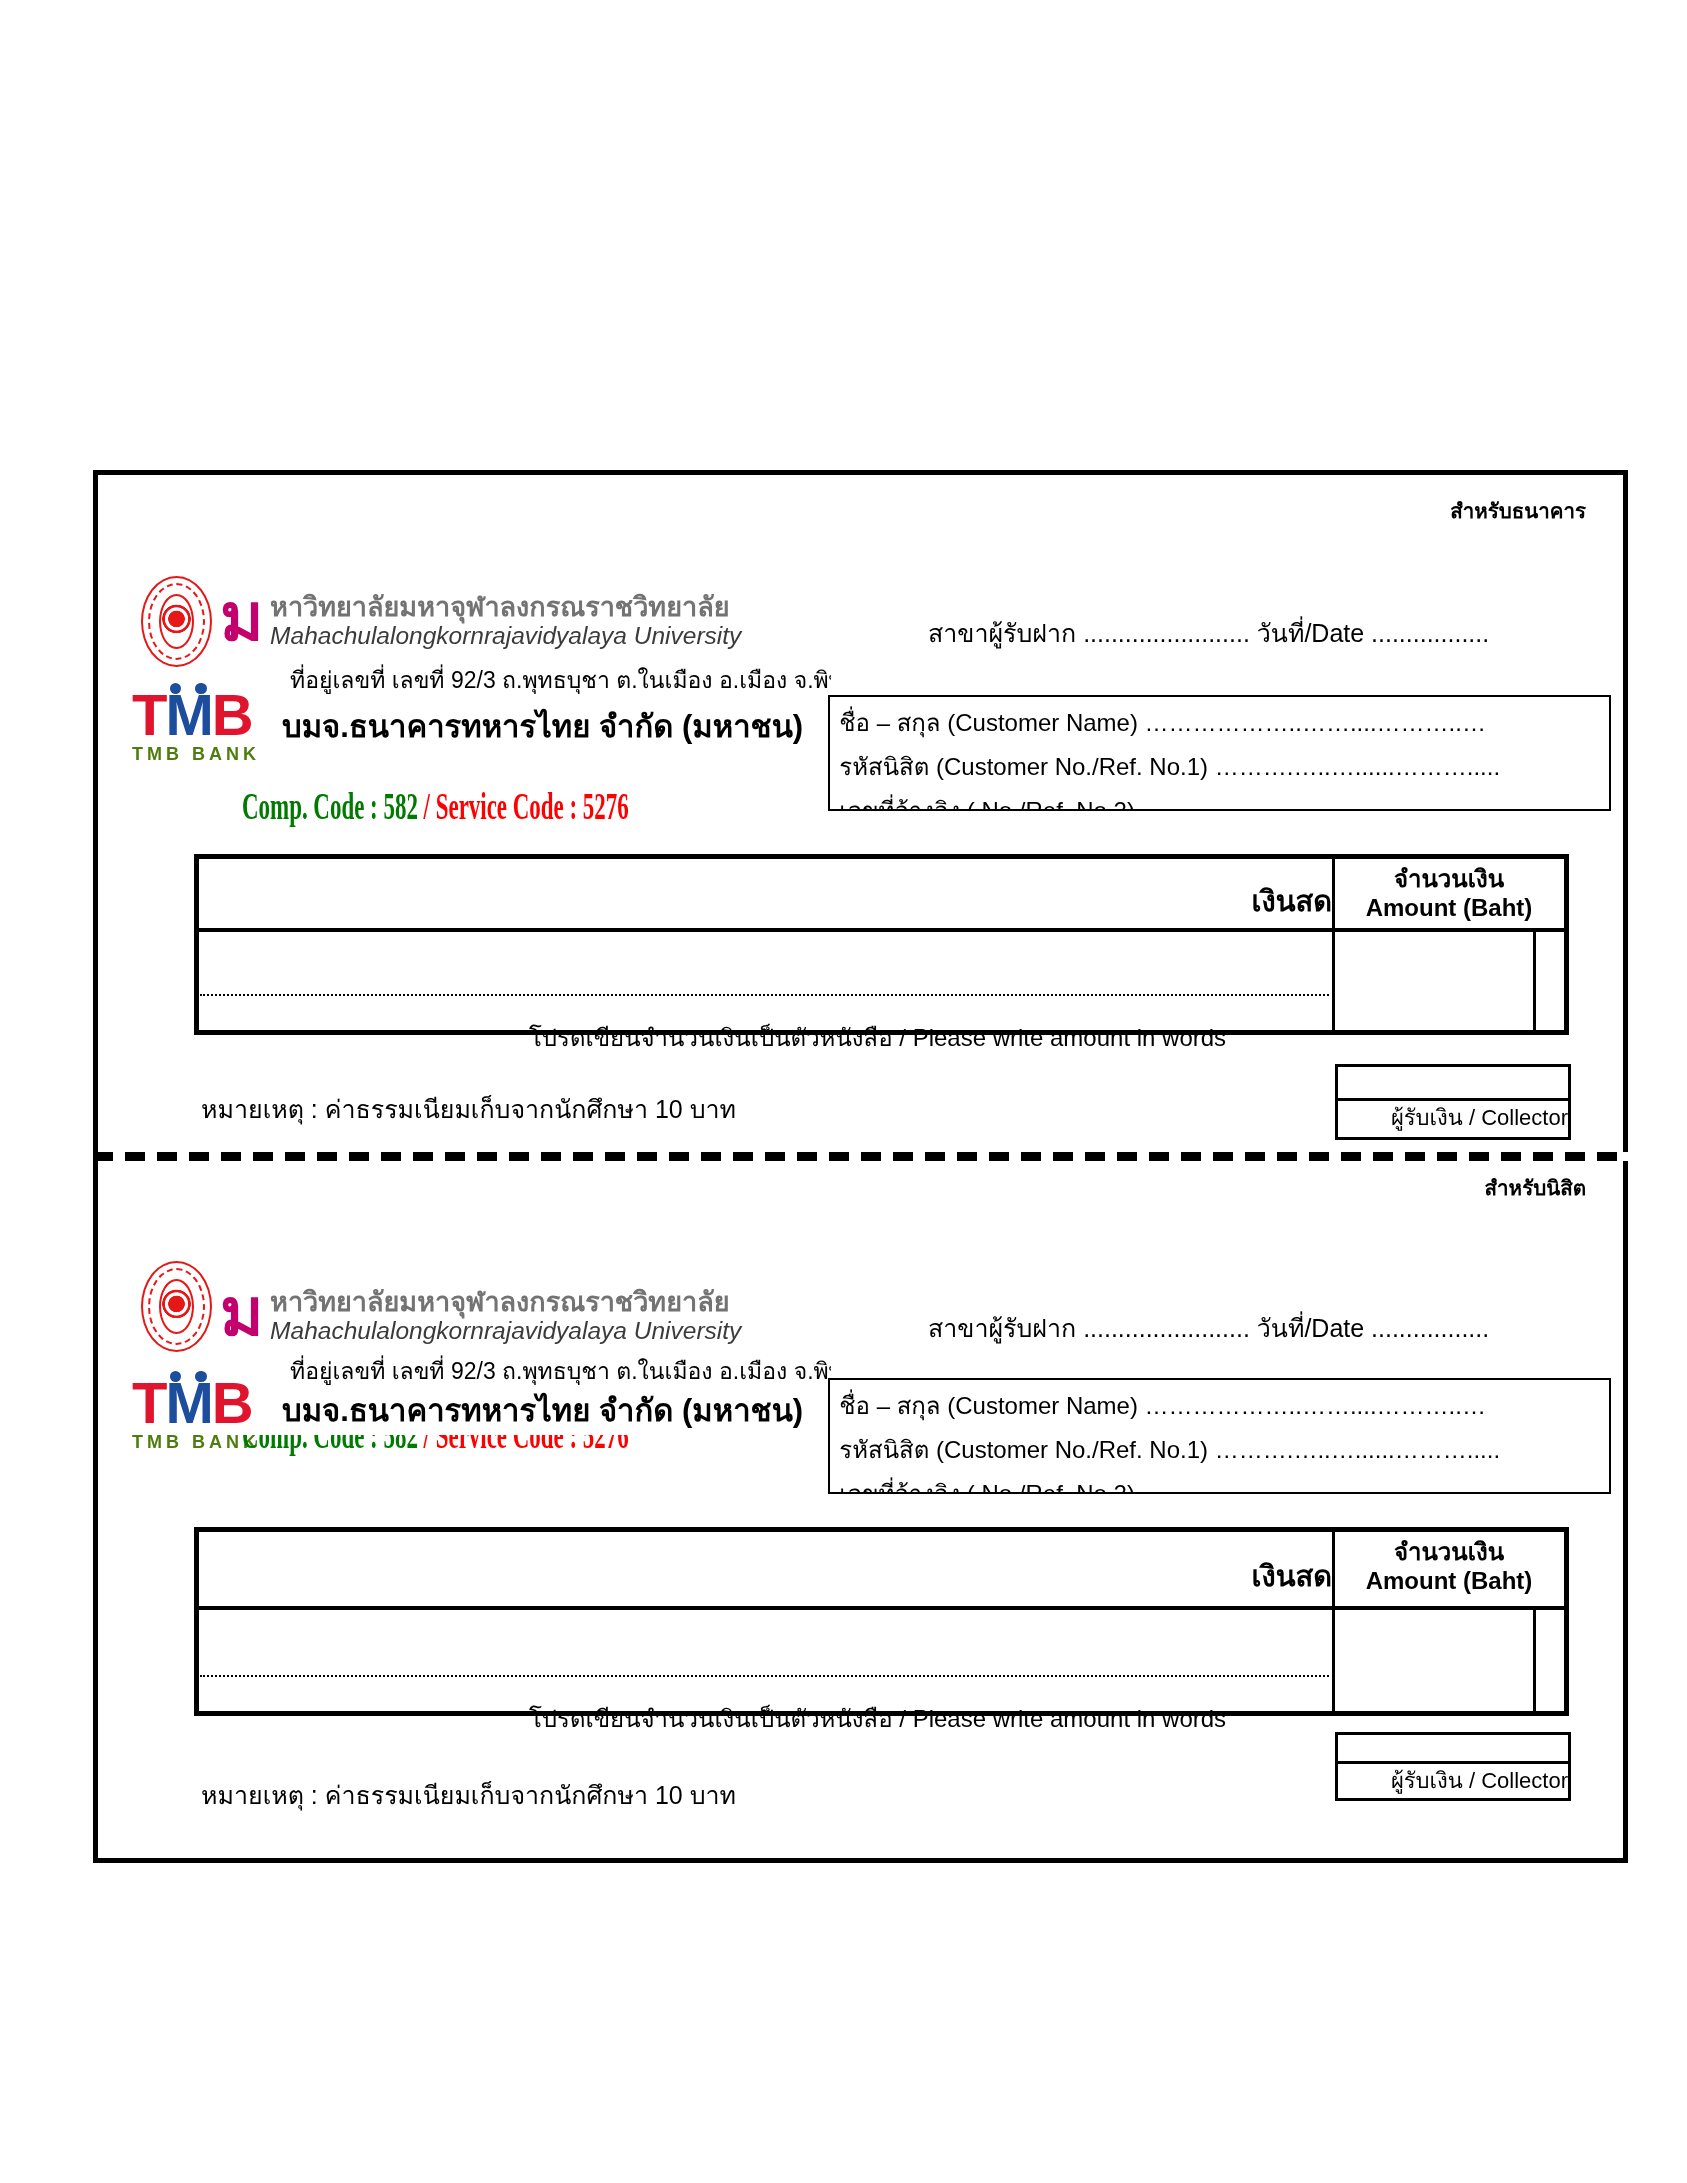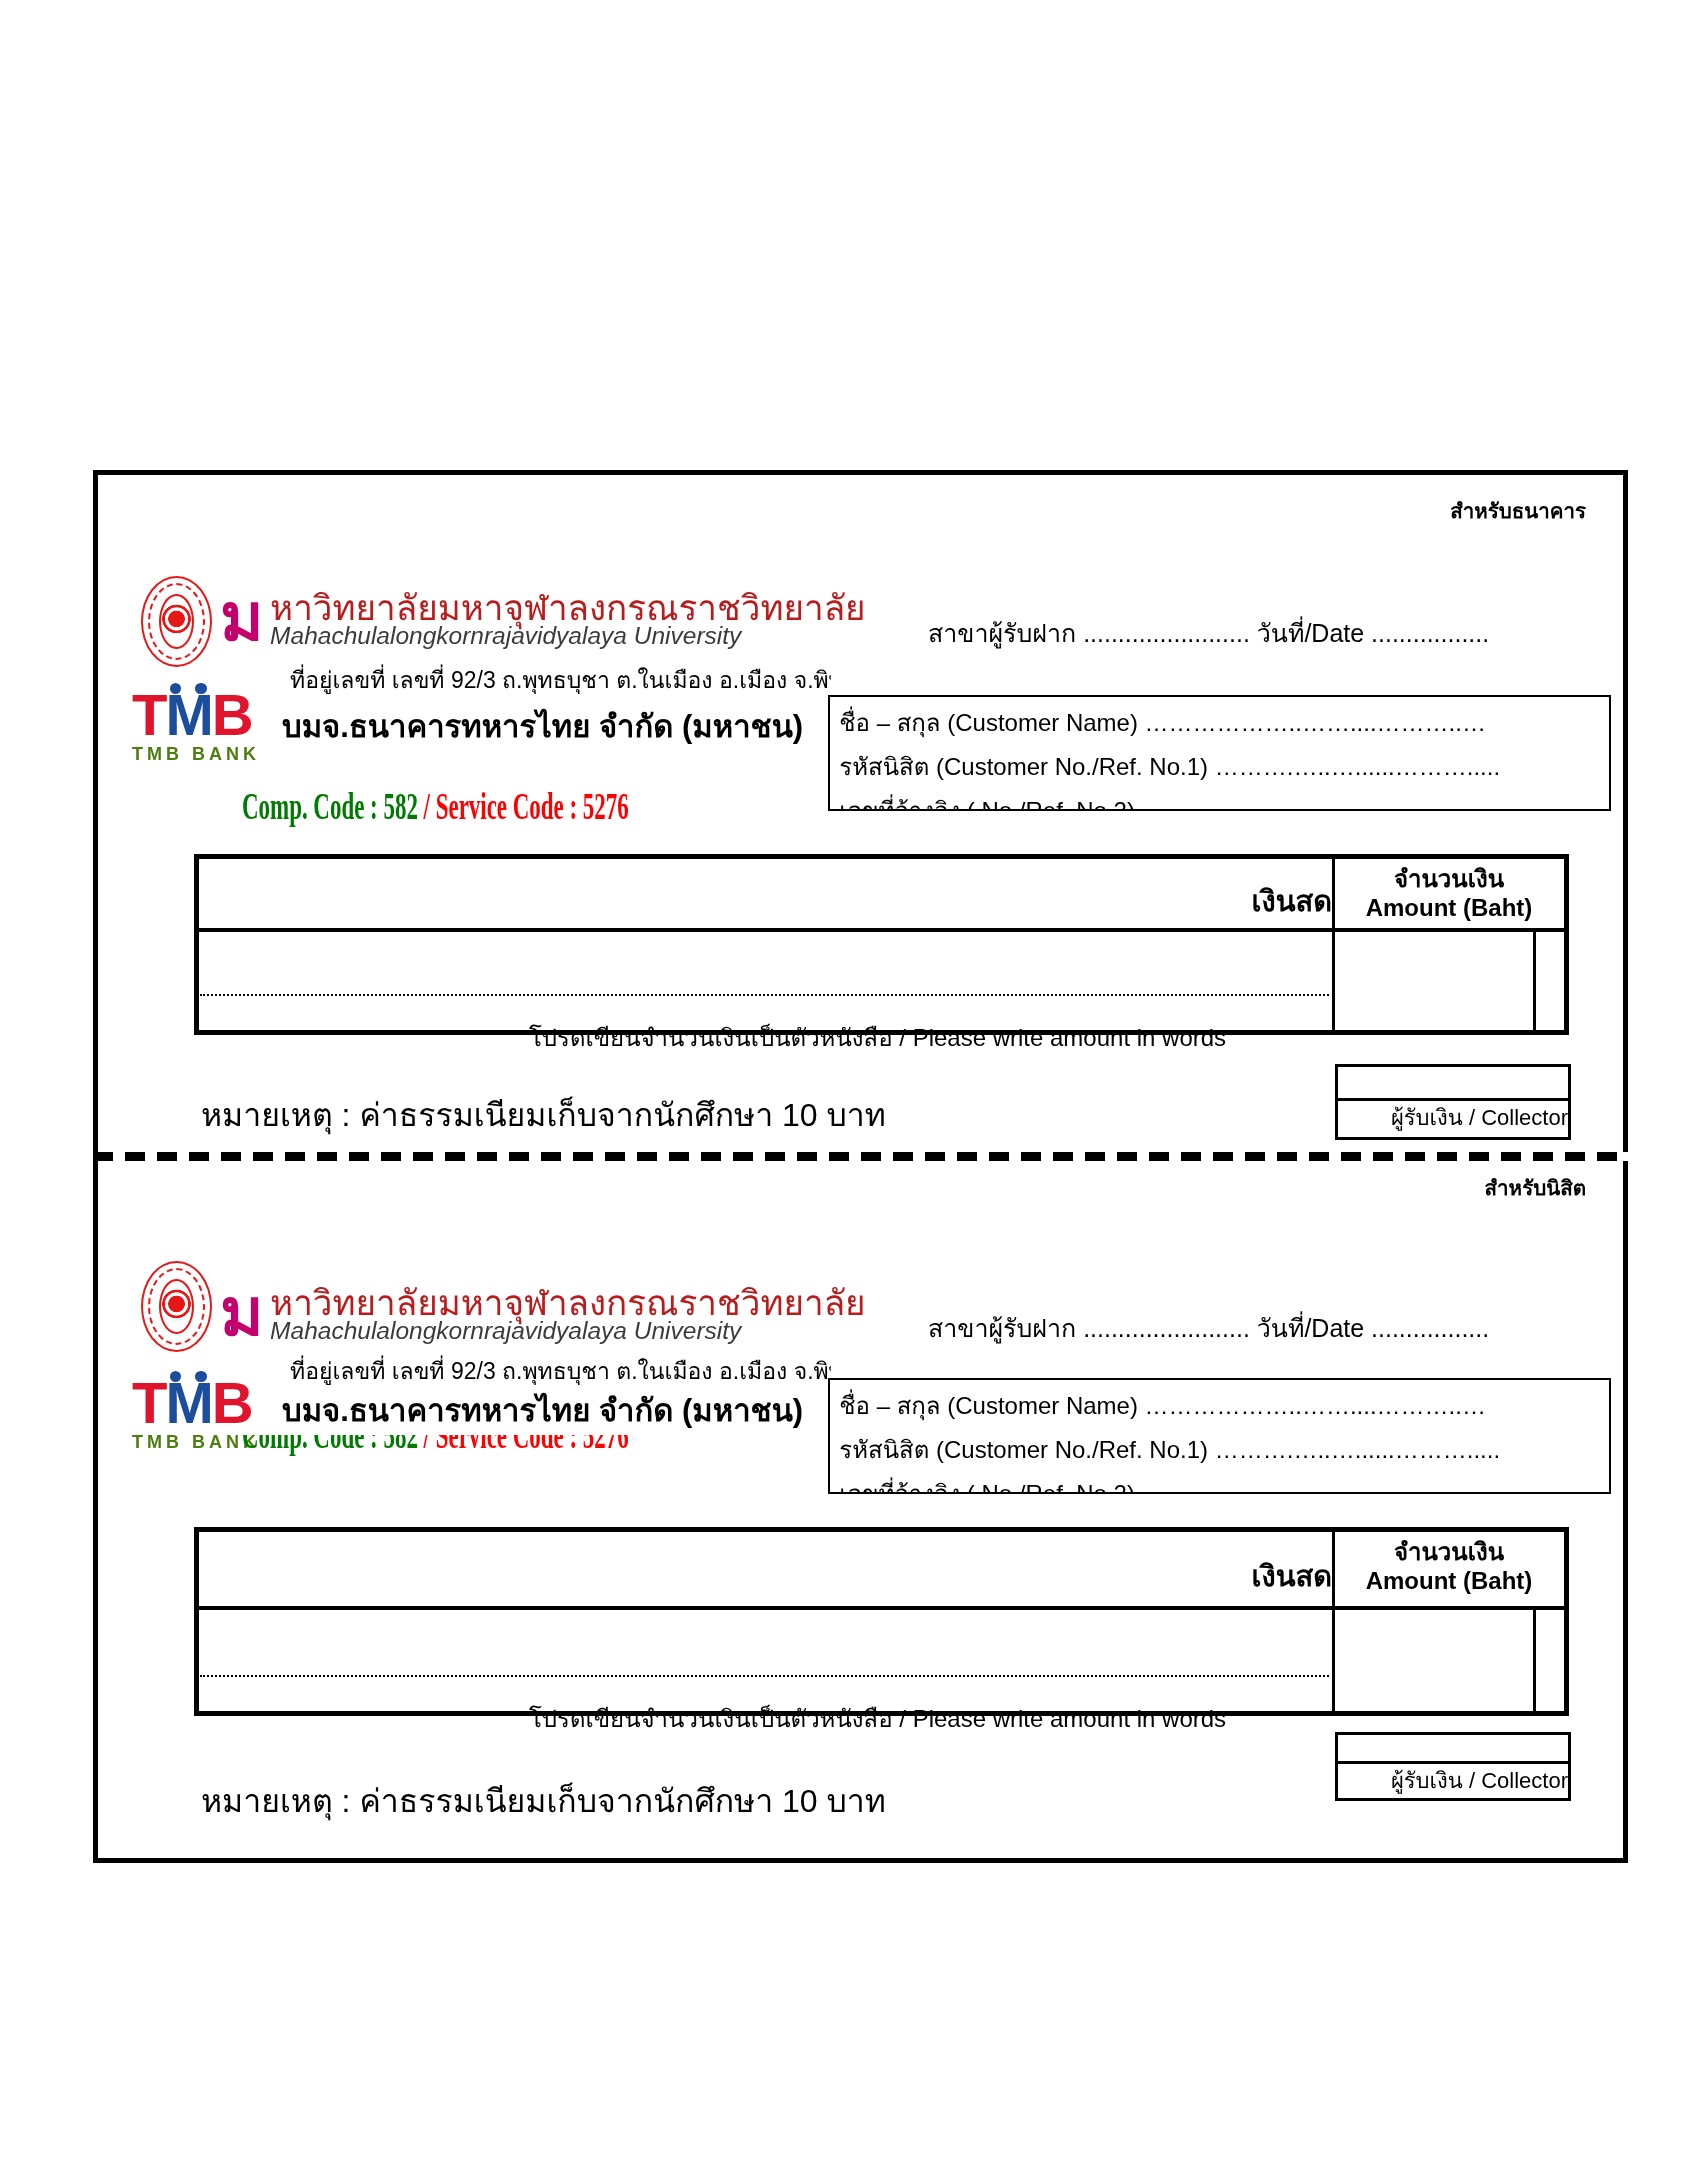--- a/index.html
+++ b/index.html
@@ -21,21 +21,21 @@
   .seal::after{content:"";position:absolute;inset:16px;border:2.6px solid #e61717;border-radius:50%;
         background:radial-gradient(circle at 50% 45%, #e61717 0 8px, #fff 8.6px 11.2px, #e61717 12px 14px, #fff 14.6px);}
   .f2 .seal{top:103px;}
 
   
   .univ{position:absolute;left:122px;top:114px;display:flex;align-items:flex-start;}
   .f2 .univ{top:126px;}
   .univ-initial{font-size:66px;line-height:57px;font-weight:bold;color:#c4006c;
         font-family:"Liberation Serif", serif;}
   .univ-names{margin-left:6.6px;padding-top:4px;}
-  .univ-th{font-size:35px;font-weight:normal;color:#b91c1c;line-height:29px;white-space:nowrap;}
+  .univ-th{font-size:27px;font-weight:bold;color:#737373;line-height:29px;white-space:nowrap;}
   .univ-en{font-size:24.5px;font-style:italic;color:#3b3b3b;line-height:28px;white-space:nowrap;}
 
   .branch-line{position:absolute;left:830px;top:138px;font-size:25px;white-space:nowrap;}
   .f2 .branch-line{top:150px;}
 
   .address{position:absolute;left:192px;top:187px;width:541px;font-size:23px;
            white-space:nowrap;overflow:hidden;}
   .f2 .address{top:195px;}
 
   
@@ -86,21 +86,21 @@
   .f2 .tbl-words{top:147px;}
 
   
   .collector{position:absolute;left:1237px;top:589px;width:236px;height:76px;
              border:3.3px solid #000;box-sizing:border-box;}
   .f2 .collector{top:574px;height:69px;}
   .collector-sig{height:34px;border-bottom:3.3px solid #000;box-sizing:border-box;}
   .f2 .collector-sig{height:29px;}
   .collector-label{text-align:right;font-size:22px;line-height:33px;white-space:nowrap;}
 
-  .note{position:absolute;left:103px;top:614px;font-size:32px;white-space:nowrap;}
+  .note{position:absolute;left:103px;top:614px;font-size:25px;white-space:nowrap;}
   .f2 .note{top:617px;}
 
   .divider{position:absolute;left:-5.3px;right:-5.3px;top:677px;height:8.6px;
            background:repeating-linear-gradient(90deg,#000 0 20px,#ffffff 20px 32px);}
 </style>
 </head>
 <body>
 
 <div class="page">
   <div class="sheet">

